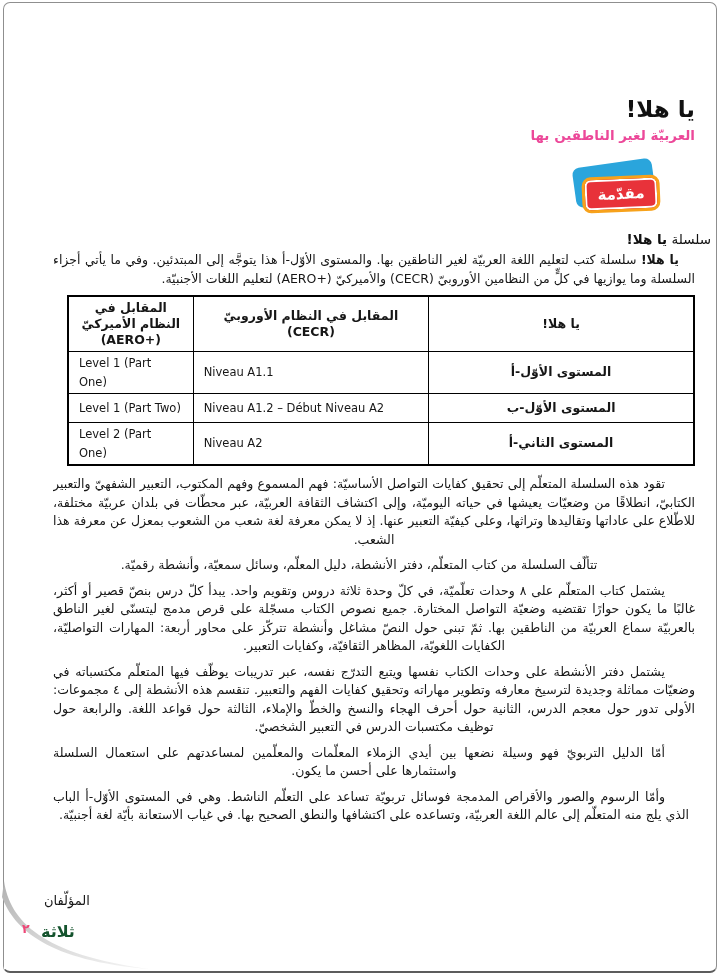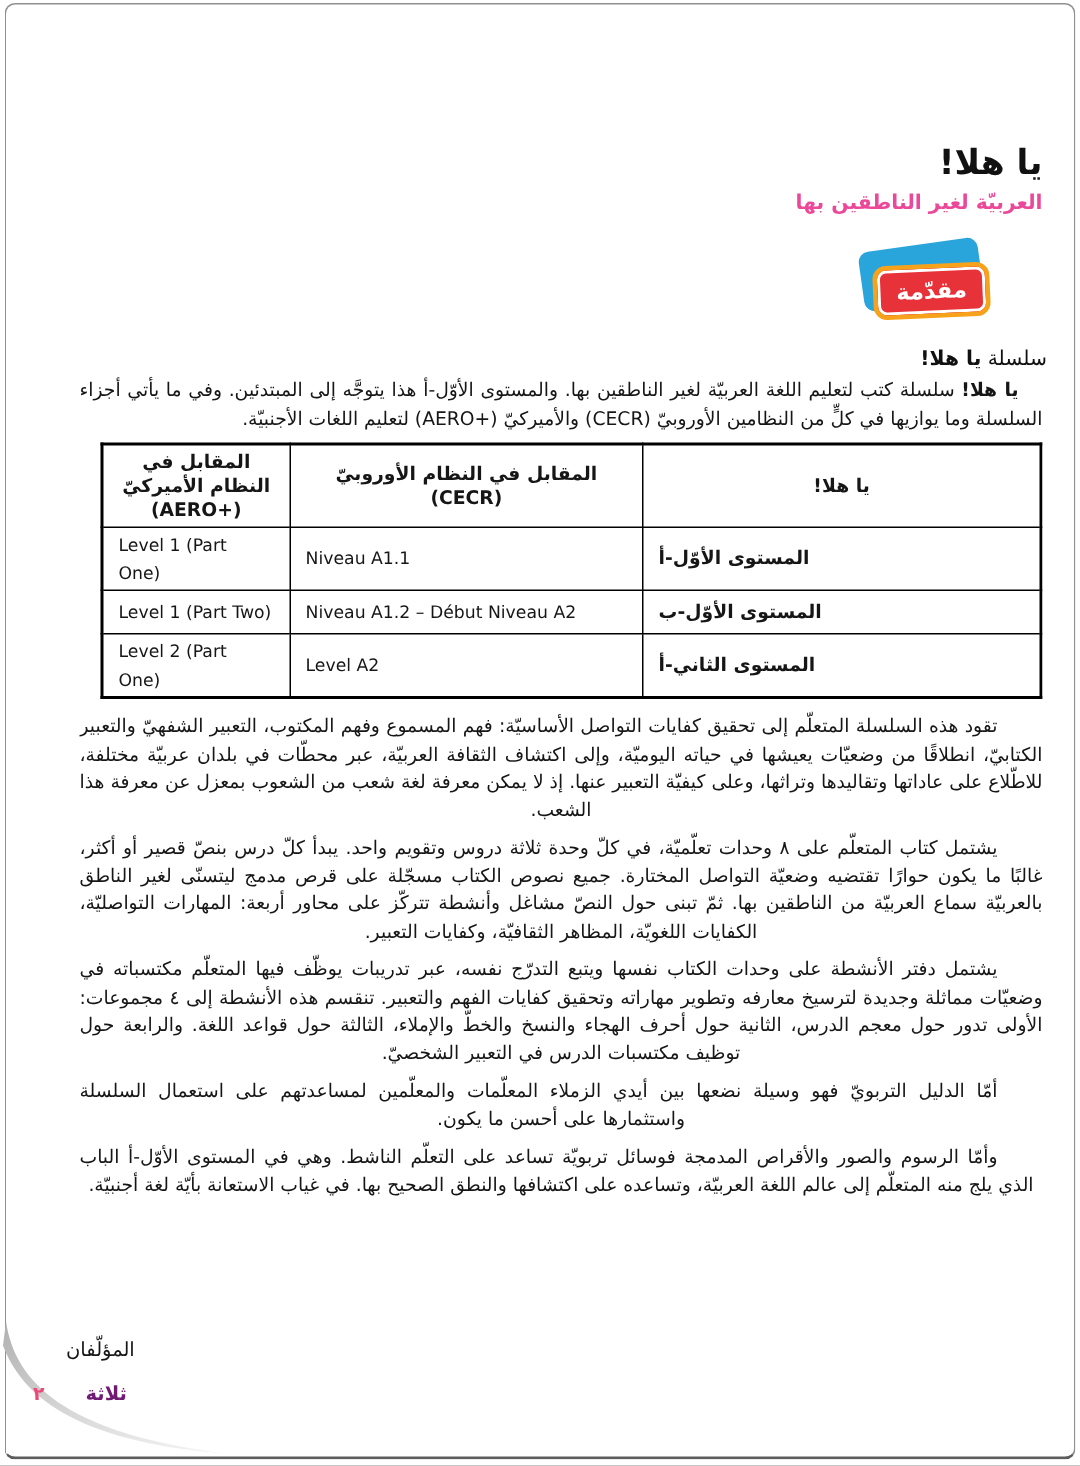--- a/index.html
+++ b/index.html
@@ -30,21 +30,21 @@
   }
   .badge-front{
     position:absolute;top:12px;right:0;width:72px;height:30px;
     background:#e8323a;border:3px solid #f7a21b;border-radius:9px;
     box-shadow:inset 0 0 0 2px #ffffff;
     transform:rotate(-2.5deg);
     display:flex;align-items:center;justify-content:center;
     color:#ffffff;font-weight:bold;font-size:15px;
   }
   .series-heading{
-    position:absolute;top:231px;right:22px;font-size:13.5px;color:#111;
+    position:absolute;top:231px;right:9px;font-size:13.5px;color:#111;
   }
   .series-heading b{font-weight:bold;}
   .body-text{
     position:absolute;top:251px;right:25px;left:53px;bottom:84px;
     overflow:hidden;font-size:12.5px;line-height:18.5px;color:#161616;
   }
   .body-text p{
     margin:0 0 7px 0;text-indent:30px;
     text-align:justify;text-align-last:center;
   }
@@ -54,28 +54,28 @@
     border-collapse:collapse;margin:3px 0 9px 0;
     width:calc(100% - 14px);margin-left:14px;
     border:2px solid #000;
   }
   table.levels th,table.levels td{border:1.5px solid #000;vertical-align:middle;}
   table.levels th{
     height:38px;padding:3px 8px;text-align:center;
     font-size:12.5px;font-weight:bold;line-height:16px;
   }
   table.levels td{height:24px;padding:2px 10px;}
-  td.cell-ar{font-size:12.5px;font-weight:bold;text-align:left;}
+  td.cell-ar{font-size:12.5px;font-weight:bold;text-align:center;}
   td.cell-lat{direction:ltr;text-align:left;font-size:11.5px;font-weight:normal;}
   .authors{
     position:absolute;top:893px;left:44px;font-size:13px;color:#161616;
   }
   .footer-word{
-    position:absolute;top:922px;left:57px;
-    font-size:13px;font-weight:bold;color:#701a75;
+    position:absolute;top:922px;left:41px;
+    font-size:16px;font-weight:bold;color:#14532d;
   }
   .page-number{
     position:absolute;top:921px;left:22px;
     font-size:12.5px;font-weight:bold;color:#ee4878;
   }
   .page-curl{position:absolute;left:2px;bottom:6px;width:150px;height:90px;}
 </style>
 </head>
 <body>
 
@@ -113,27 +113,28 @@
       <td class="cell-lat">Niveau A1.1</td>
       <td class="cell-lat">Level 1 (Part One)</td>
     </tr>
     <tr>
       <td class="cell-ar">المستوى الأوّل-ب</td>
       <td class="cell-lat">Niveau A1.2 – Début Niveau A2</td>
       <td class="cell-lat">Level 1 (Part Two)</td>
     </tr>
     <tr>
       <td class="cell-ar">المستوى الثاني-أ</td>
-      <td class="cell-lat">Level A2</td>
+      <td class="cell-lat">Niveau A2</td>
       <td class="cell-lat">Level 2 (Part One)</td>
     </tr>
   </tbody>
     </table>
 
   <p>تقود هذه السلسلة المتعلّم إلى تحقيق كفايات التواصل الأساسيّة: فهم المسموع وفهم المكتوب، التعبير الشفهيّ والتعبير الكتابيّ، انطلاقًا من وضعيّات يعيشها في حياته اليوميّة، وإلى اكتشاف الثقافة العربيّة، عبر محطّات في بلدان عربيّة مختلفة، للاطّلاع على عاداتها وتقاليدها وتراثها، وعلى كيفيّة التعبير عنها. إذ لا يمكن معرفة لغة شعب من الشعوب بمعزل عن معرفة هذا الشعب.</p>
+  <p>تتألّف السلسلة من كتاب المتعلّم، دفتر الأنشطة، دليل المعلّم، وسائل سمعيّة، وأنشطة رقميّة.</p>
   <p>يشتمل كتاب المتعلّم على ٨ وحدات تعلّميّة، في كلّ وحدة ثلاثة دروس وتقويم واحد. يبدأ كلّ درس بنصّ قصير أو أكثر، غالبًا ما يكون حوارًا تقتضيه وضعيّة التواصل المختارة. جميع نصوص الكتاب مسجّلة على قرص مدمج ليتسنّى لغير الناطق بالعربيّة سماع العربيّة من الناطقين بها. ثمّ تبنى حول النصّ مشاغل وأنشطة تتركّز على محاور أربعة: المهارات التواصليّة، الكفايات اللغويّة، المظاهر الثقافيّة، وكفايات التعبير.</p>
   <p>يشتمل دفتر الأنشطة على وحدات الكتاب نفسها ويتبع التدرّج نفسه، عبر تدريبات يوظّف فيها المتعلّم مكتسباته في وضعيّات مماثلة وجديدة لترسيخ معارفه وتطوير مهاراته وتحقيق كفايات الفهم والتعبير. تنقسم هذه الأنشطة إلى ٤ مجموعات: الأولى تدور حول معجم الدرس، الثانية حول أحرف الهجاء والنسخ والخطّ والإملاء، الثالثة حول قواعد اللغة. والرابعة حول توظيف مكتسبات الدرس في التعبير الشخصيّ.</p>
   <p>أمّا الدليل التربويّ فهو وسيلة نضعها بين أيدي الزملاء المعلّمات والمعلّمين لمساعدتهم على استعمال السلسلة واستثمارها على أحسن ما يكون.</p>
   <p>وأمّا الرسوم والصور والأقراص المدمجة فوسائل تربويّة تساعد على التعلّم الناشط. وهي في المستوى الأوّل-أ الباب الذي يلج منه المتعلّم إلى عالم اللغة العربيّة، وتساعده على اكتشافها والنطق الصحيح بها. في غياب الاستعانة بأيّة لغة أجنبيّة.</p>
 </div>
 
 <div class="authors">المؤلّفان</div>
 
 <svg class="page-curl" viewBox="0 0 150 90" xmlns="http://www.w3.org/2000/svg">
   <defs>

